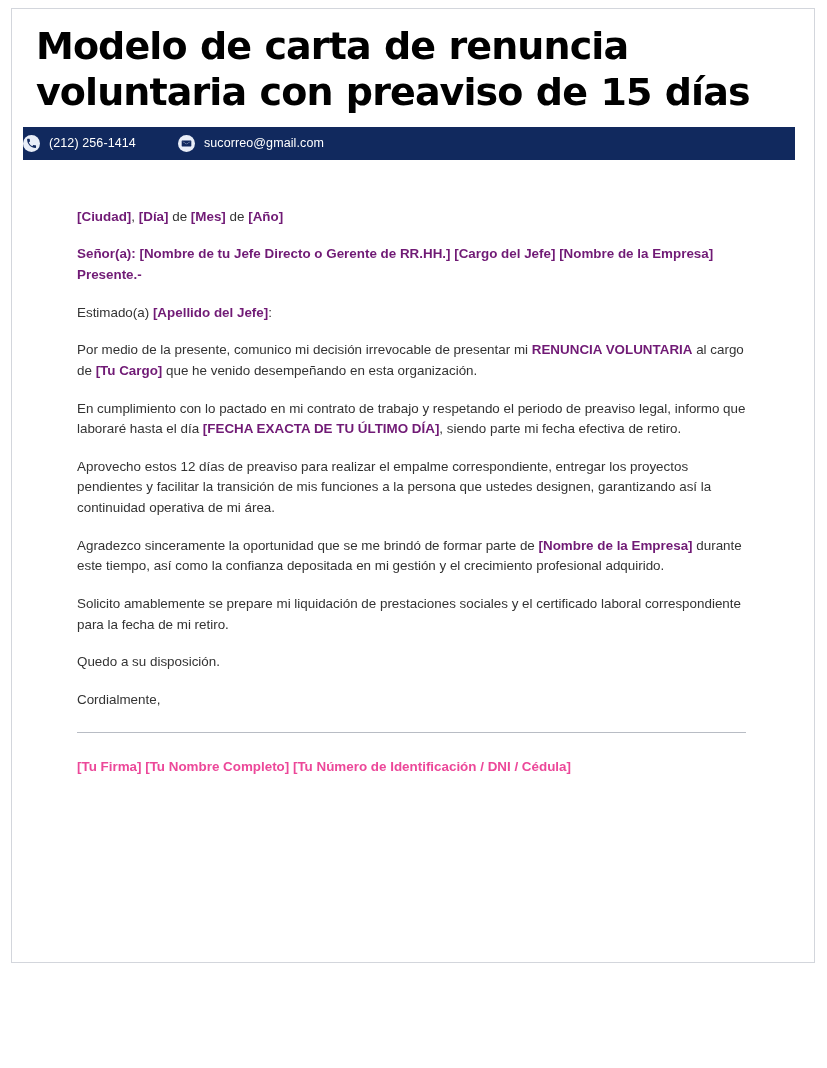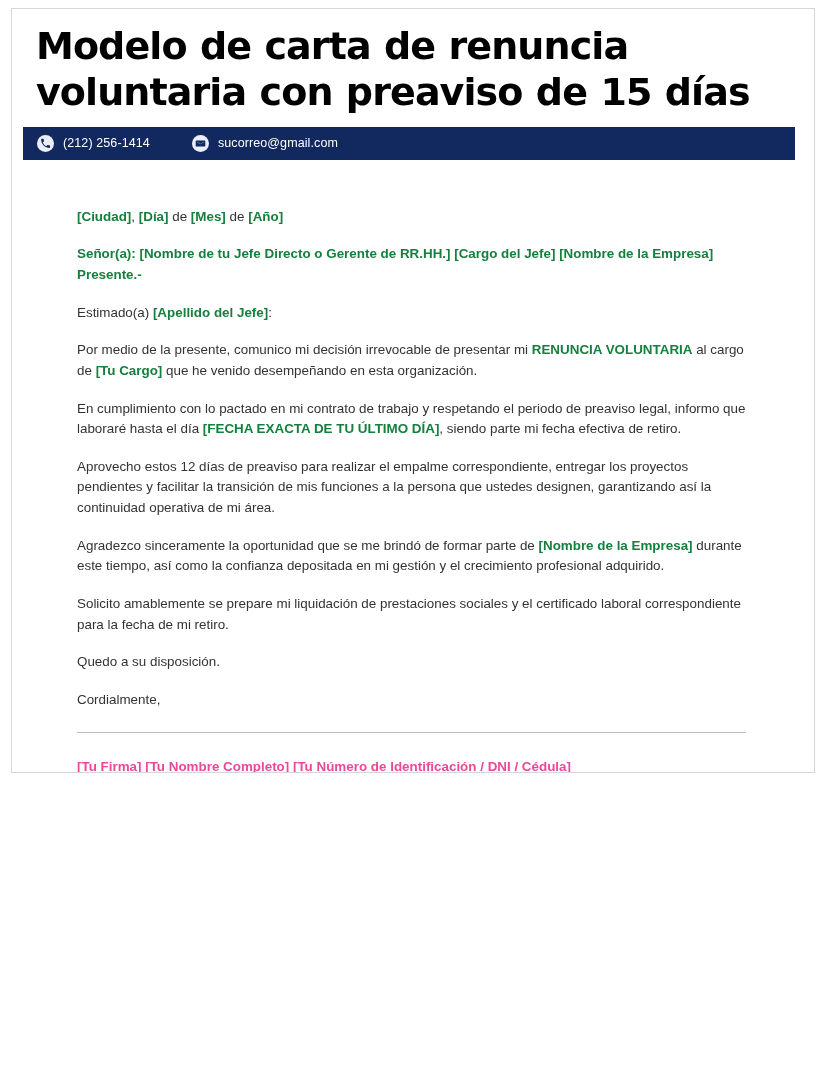--- a/index.html
+++ b/index.html
@@ -11,21 +11,21 @@
     width: 827px;
     height: 1068px;
     font-family: "Liberation Sans", sans-serif;
     -webkit-font-smoothing: antialiased;
   }
   .page-card {
     position: absolute;
     left: 11px;
     top: 8px;
     width: 804px;
-    height: 765px;
+    height: 955px;
     background: #ffffff;
     border: 1px solid #d3d6dc;
     box-sizing: border-box;
     overflow: hidden;
   }
   .doc-inner {
     padding: 0;
   }
   
   .doc-title {
@@ -39,21 +39,21 @@
     color: #000000;
     word-spacing: 1px;
   }
   
   .contact-bar {
     margin: 11px 19px 0 11px;
     height: 33px;
     background: #11295e;
     display: flex;
     align-items: center;
-    padding-left: 14px;
+    padding-left: 0;
     gap: 0;
   }
   .contact-item {
     display: flex;
     align-items: center;
     margin-right: 42px;
   }
   .contact-icon {
     width: 17px;
     height: 17px;
@@ -77,21 +77,21 @@
     padding: 47px 62px 0 65px;
     color: #333333;
     font-size: 13.4px;
     line-height: 1.54;
   }
   .letter p {
     margin: 0 0 17px 0;
   }
   .letter b, .letter strong {
     font-weight: 700;
-    color: #15803d;
+    color: #701a75;
   }
   .sig-rule {
     border: none;
     border-top: 1px solid #b8bcc4;
     margin: 21px 0 24px 0;
     width: 669px;
   }
   .sig-line {
     font-weight: 700;
     color: #ec4899;

